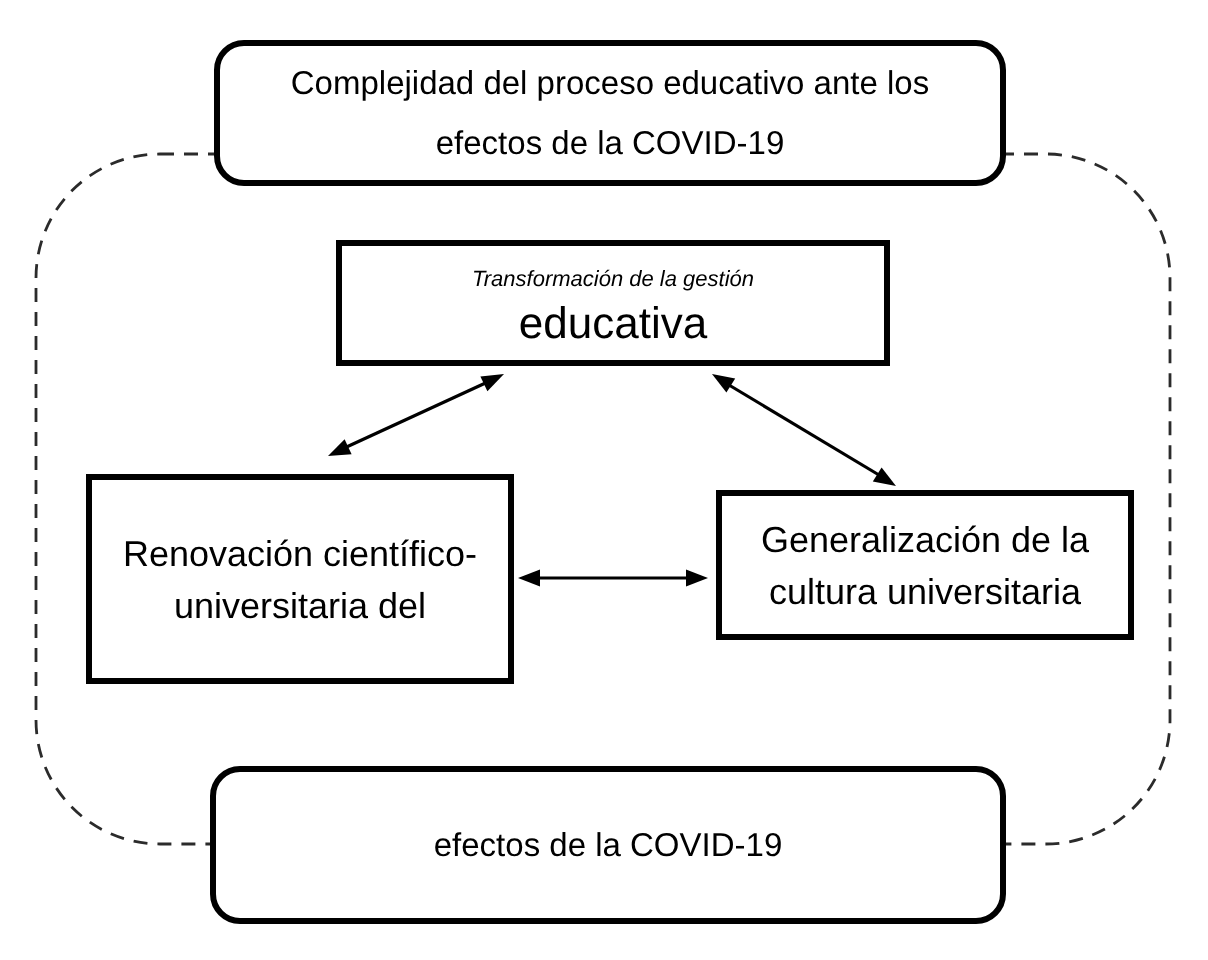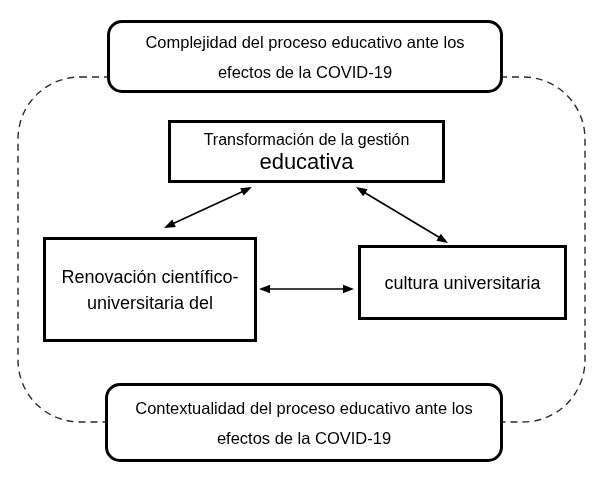--- a/index.html
+++ b/index.html
@@ -40,21 +40,21 @@
   .node-rounded { border-radius: 15px; }
 
   .node-top    { left: 107px; top: 20px;  width: 396px; height: 73px; }
   .node-bottom { left: 105px; top: 383px; width: 398px; height: 79px; }
   .node-top .ln, .node-bottom .ln {
     font-size: 16.5px;
     line-height: 30px;
   }
 
   .node-center { left: 168px; top: 120px; width: 277px; height: 63px; }
-  .node-center .ln-sm { font-size: 16px; line-height: 20px; }
+  .node-center .ln-sm { font-size: 11px; line-height: 20px; font-style: italic; }
   .node-center .ln-lg { font-size: 22px;   line-height: 23px; }
 
   .node-left   { left: 43px;  top: 237px; width: 214px; height: 105px; }
   .node-right  { left: 358px; top: 245px; width: 209px; height: 75px; }
   .node-left .ln, .node-right .ln {
     font-size: 18px;
     line-height: 26px;
   }
 </style>
 </head>
@@ -75,25 +75,25 @@
     <span class="ln ln-sm">Transformación de la gestión</span>
     <span class="ln ln-lg">educativa</span>
   </div>
 
   <div class="node node-left">
     <span class="ln">Renovación científico-</span>
     <span class="ln">universitaria del</span>
   </div>
 
   <div class="node node-right">
+    <span class="ln">Generalización de la</span>
     <span class="ln">cultura universitaria</span>
   </div>
 
   <div class="node node-rounded node-bottom">
-    <span class="ln">Contextualidad del proceso educativo ante los</span>
     <span class="ln">efectos de la COVID-19</span>
   </div>
 
   <svg class="layer arrows" viewBox="0 0 604 480" xmlns="http://www.w3.org/2000/svg">
 
     <g>
       <line x1="170" y1="225" x2="246" y2="190" stroke="#000" stroke-width="1.6"></line>
       <polygon points="252,187 243.7,195.6 240.2,188.2" fill="#000"></polygon>
       <polygon points="164,228 175.8,227.1 172.3,219.6" fill="#000"></polygon>
     </g>

